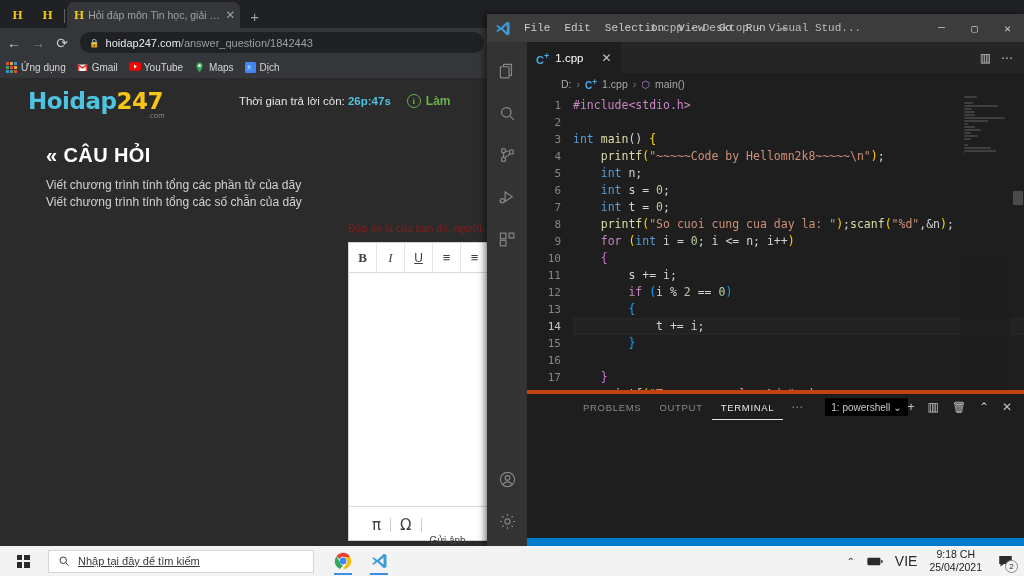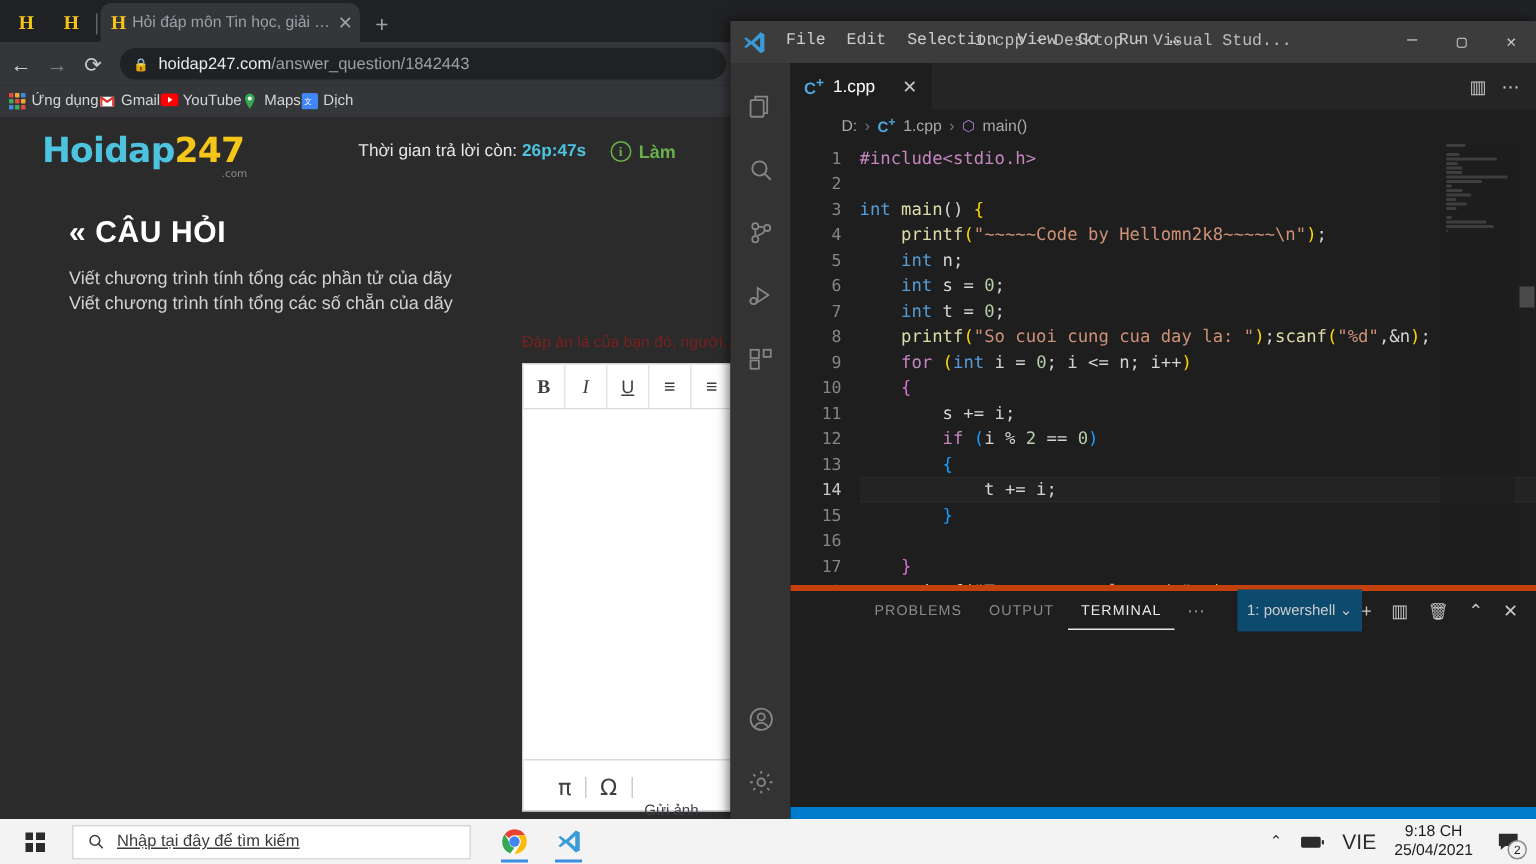--- a/index.html
+++ b/index.html
@@ -58,21 +58,21 @@
     flex: 1; height: 21px; background: #202124; border-radius: 11px;
     display: flex; align-items: center; padding: 0 9px; gap: 6px;
     margin-left: 2px;
   }
   .lock { font-size: 8.5px; color: #c8cbcf; }
   .url { font-size: 11px; color: #9aa0a6; white-space: nowrap; overflow:hidden; }
   .url b { color: #e8eaed; font-weight: normal; }
 
   .br-bookmarks {
     height: 21px; background: #35363a;
-    display: flex; align-items: center; padding: 0 6px; 
+    display: flex; align-items: center; padding: 0 6px; gap: 11px;
   }
   .bm { display:flex; align-items:center; gap:4px; }
   .bm-label { font-size: 10px; color: #d3d5d8; white-space: nowrap; }
   .bm-ico { width:11px; height:11px; display:inline-block; position:relative; flex:0 0 auto;}
   .grid-ico { display:grid; grid-template-columns:repeat(3,1fr); grid-template-rows:repeat(3,1fr); gap:1px;}
   .grid-ico i { background:#e04b3a; border-radius:0.5px; }
   .grid-ico i:nth-child(2){background:#f0a92e;}
   .grid-ico i:nth-child(3){background:#3b8ee0;}
   .grid-ico i:nth-child(4){background:#41a85f;}
   .grid-ico i:nth-child(5){background:#e04b3a;}
@@ -231,21 +231,21 @@
 
   
   .panel { height:148px; background:#1e1e1e; flex:0 0 auto; display:flex; flex-direction:column;
            border-top:4px solid #c2410c;}
   .panel-head { height:26px; display:flex; align-items:center; padding-left:47px; gap:0; }
   .ptab { font-size:9.5px; letter-spacing:.7px; color:#8a8a8a; padding:0 9px; height:26px;
           display:flex;align-items:center;}
   .ptab.sel { color:#e7e7e7; box-shadow: inset 0 -1px 0 #e7e7e7; }
   .pdots { color:#8a8a8a; font-size:12px; padding:0 8px;}
   .term-select {
-    margin-left:14px; width:128px; height:28px; background:#0c4a6e; color:#ccc;
+    margin-left:14px; width:128px; height:18px; background:#000000; color:#ccc;
     font-size:10px; display:flex; align-items:center; padding:0 6px; justify-content:space-between;
   }
   .p-actions { margin-left:auto; display:flex; align-items:center; gap:13px; padding-right:12px; color:#c5c5c5; font-size:12px;}
   .term-body {
     flex:1; font-family:"DejaVu Sans Mono", monospace; font-size:11px;
     color:#cccccc; padding:12px 0 0 47px; line-height:16px; white-space:pre;
   }
   .term-y { color:#dcdc60; }
   .cursor-blk { display:inline-block; width:6px; height:12px; background:#ccc; vertical-align:-2px;}
   .statusbar { height:8px; background:#007acc; flex:0 0 auto; }

